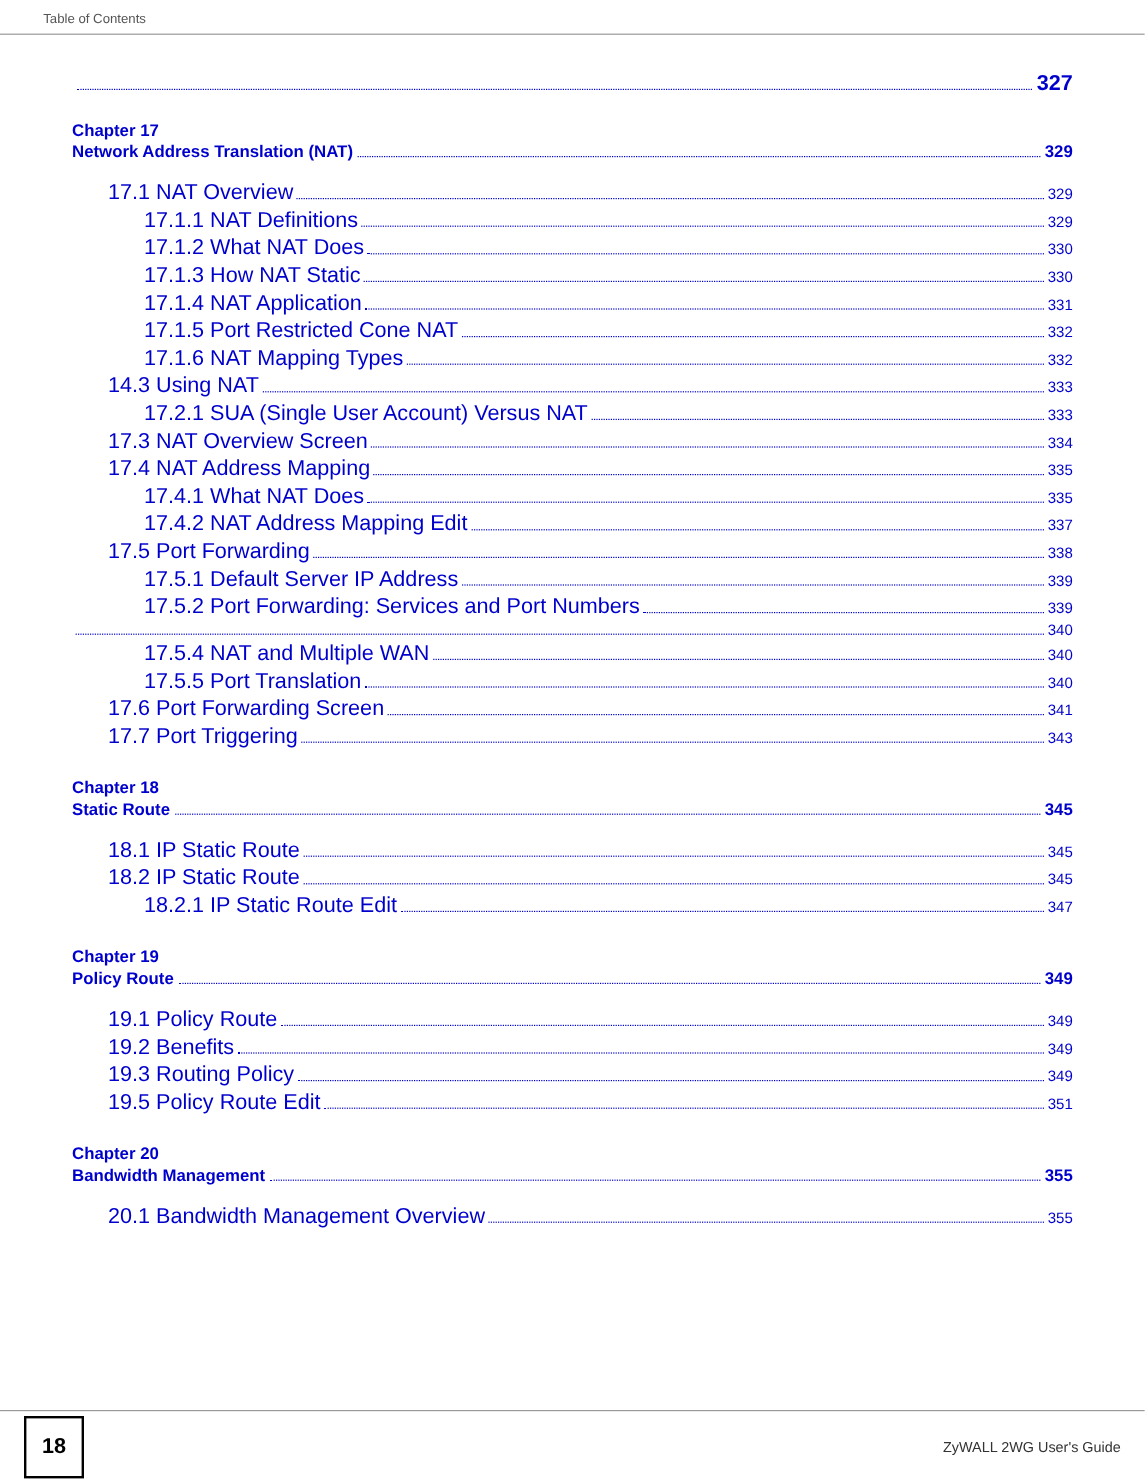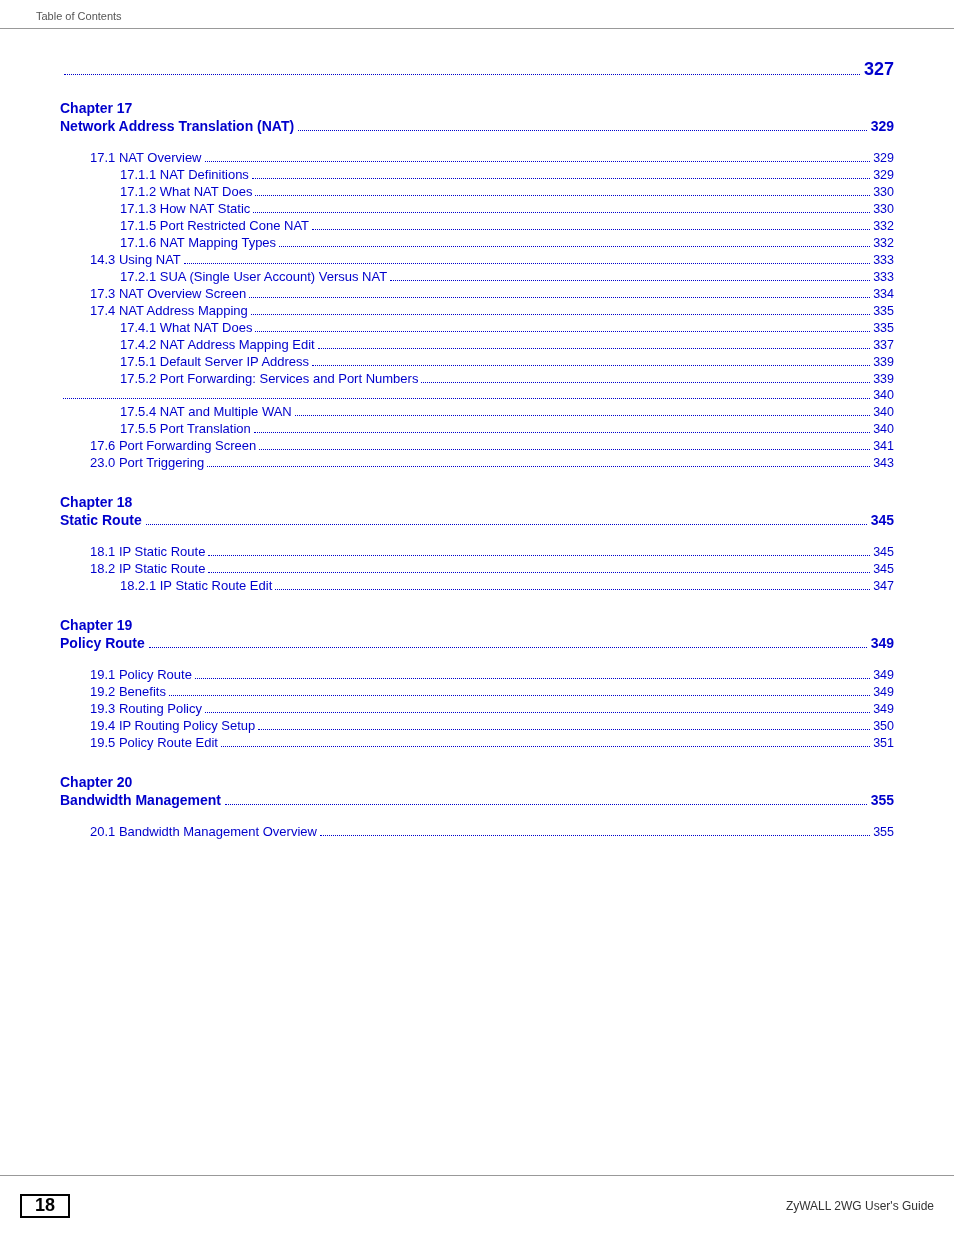--- a/index.html
+++ b/index.html
@@ -95,21 +95,21 @@
     }
 
     .toc-entry {
       display: flex;
       align-items: baseline;
       margin-bottom: 2px;
     }
 
     .toc-label {
       color: #0000cc;
-      font-size: 13px;
+      font-size: 18px;
       flex-shrink: 0;
       text-decoration: none;
     }
 
     .toc-label.indent1 {
       margin-left: 30px;
     }
 
     .toc-label.indent2 {
       margin-left: 60px;
@@ -141,21 +141,21 @@
       display: flex;
       align-items: center;
       justify-content: space-between;
       padding: 0 20px;
       border-top: 1px solid #999;
     }
 
     .footer-page-box {
       border: 2px solid #000;
       width: 50px;
-      height: 24px;
+      height: 52px;
       display: flex;
       align-items: center;
       justify-content: center;
       font-size: 18px;
       font-weight: bold;
     }
 
     .footer-title {
       font-size: 12px;
       color: #333;
@@ -200,20 +200,25 @@
               <span class="toc-label indent2">17.1.2 What NAT Does</span>
               <span class="toc-dots"></span>
               <span class="toc-page">330</span>
             </div>
             <div class="toc-entry">
               <span class="toc-label indent2">17.1.3 How NAT Static</span>
               <span class="toc-dots"></span>
               <span class="toc-page">330</span>
             </div>
             <div class="toc-entry">
+              <span class="toc-label indent2">17.1.4 NAT Application</span>
+              <span class="toc-dots"></span>
+              <span class="toc-page">331</span>
+            </div>
+            <div class="toc-entry">
               <span class="toc-label indent2">17.1.5 Port Restricted Cone NAT</span>
               <span class="toc-dots"></span>
               <span class="toc-page">332</span>
             </div>
             <div class="toc-entry">
               <span class="toc-label indent2">17.1.6 NAT Mapping Types</span>
               <span class="toc-dots"></span>
               <span class="toc-page">332</span>
             </div>
             <div class="toc-entry">
@@ -240,20 +245,25 @@
               <span class="toc-label indent2">17.4.1 What NAT Does</span>
               <span class="toc-dots"></span>
               <span class="toc-page">335</span>
             </div>
             <div class="toc-entry">
               <span class="toc-label indent2">17.4.2 NAT Address Mapping Edit</span>
               <span class="toc-dots"></span>
               <span class="toc-page">337</span>
             </div>
             <div class="toc-entry">
+              <span class="toc-label indent1">17.5 Port Forwarding</span>
+              <span class="toc-dots"></span>
+              <span class="toc-page">338</span>
+            </div>
+            <div class="toc-entry">
               <span class="toc-label indent2">17.5.1 Default Server IP Address</span>
               <span class="toc-dots"></span>
               <span class="toc-page">339</span>
             </div>
             <div class="toc-entry">
               <span class="toc-label indent2">17.5.2 Port Forwarding: Services and Port Numbers</span>
               <span class="toc-dots"></span>
               <span class="toc-page">339</span>
             </div>
             <div class="toc-entry">
@@ -269,21 +279,21 @@
               <span class="toc-label indent2">17.5.5 Port Translation</span>
               <span class="toc-dots"></span>
               <span class="toc-page">340</span>
             </div>
             <div class="toc-entry">
               <span class="toc-label indent1">17.6 Port Forwarding Screen</span>
               <span class="toc-dots"></span>
               <span class="toc-page">341</span>
             </div>
             <div class="toc-entry">
-              <span class="toc-label indent1">23.0 Port Triggering</span>
+              <span class="toc-label indent1">17.7 Port Triggering</span>
               <span class="toc-dots"></span>
               <span class="toc-page">343</span>
             </div>
           </div>
         </div>
         <div class="chapter-block">
           <div class="chapter-label">Chapter  18</div>
           <div class="chapter-title-row">
             <span class="chapter-title">Static Route</span>
             <span class="chapter-dots"></span>
@@ -324,25 +334,20 @@
               <span class="toc-label indent1">19.2 Benefits</span>
               <span class="toc-dots"></span>
               <span class="toc-page">349</span>
             </div>
             <div class="toc-entry">
               <span class="toc-label indent1">19.3 Routing Policy</span>
               <span class="toc-dots"></span>
               <span class="toc-page">349</span>
             </div>
             <div class="toc-entry">
-              <span class="toc-label indent1">19.4 IP Routing Policy Setup</span>
-              <span class="toc-dots"></span>
-              <span class="toc-page">350</span>
-            </div>
-            <div class="toc-entry">
               <span class="toc-label indent1">19.5 Policy Route Edit</span>
               <span class="toc-dots"></span>
               <span class="toc-page">351</span>
             </div>
           </div>
         </div>
         <div class="chapter-block">
           <div class="chapter-label">Chapter  20</div>
           <div class="chapter-title-row">
             <span class="chapter-title">Bandwidth Management</span>

